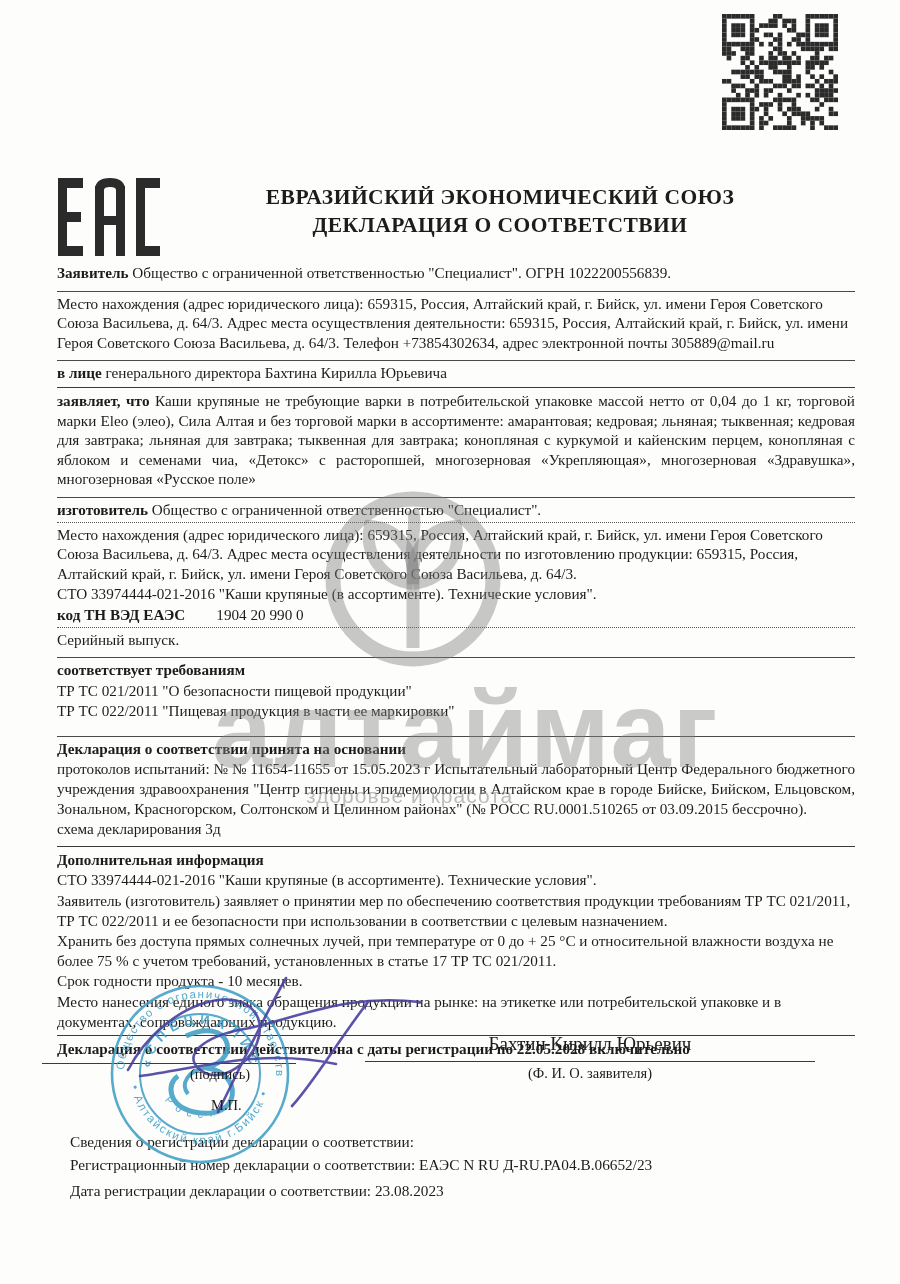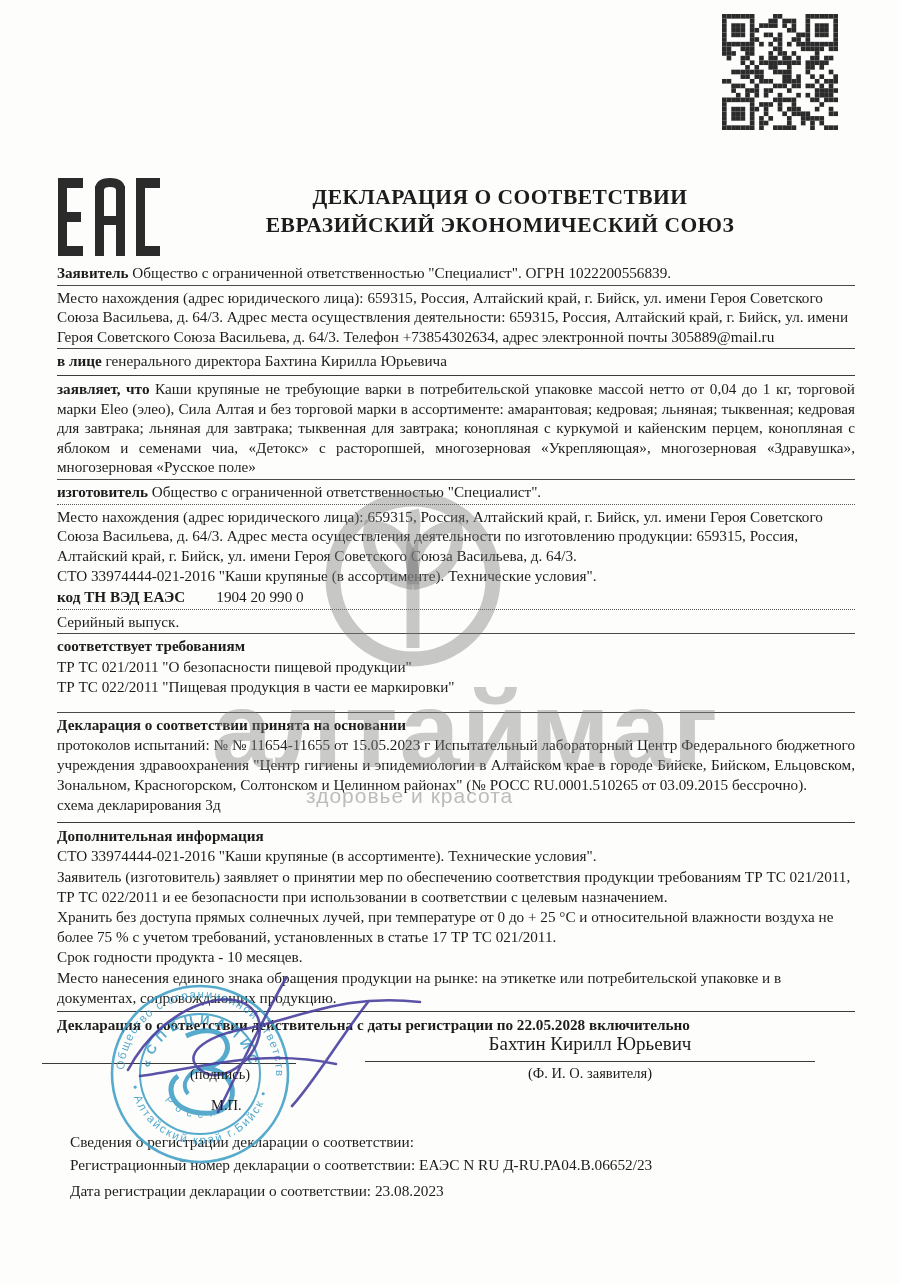--- a/index.html
+++ b/index.html
@@ -20,21 +20,21 @@
     text-align:center;font-weight:bold;font-size:21.5px;line-height:28px;
     letter-spacing:.5px;
   }
   
   .docbody{
     position:absolute;top:263px;left:57px;width:798px;
     font-size:15.2px;line-height:19.6px;
   }
   .para{margin:0;padding:0 0 1px 0;}
   .para b{font-weight:bold;}
-  .b-solid{border-bottom:1px solid #4a4a4a;padding-bottom:2px;margin-bottom:2px;}
+  .b-solid{border-bottom:1px solid #4a4a4a;padding-bottom:8px;margin-bottom:2px;}
   .b-thick{border-bottom:1.6px solid #3a3a3a;padding-bottom:4px;margin-bottom:3px;}
   .b-dotted{border-bottom:1px dotted #555;padding-bottom:2px;margin-bottom:2px;}
   .just{text-align:justify;}
   .padlg{padding-bottom:15px;}
   .padmd{padding-bottom:7px;}
   .code-val{display:inline-block;margin-left:31px;}
   
   .wm{position:absolute;pointer-events:none;z-index:6;}
   .wm-logo{top:488px;left:322px;}
   .wm-word{
@@ -415,22 +415,22 @@
         <rect x="46" y="38" width="12" height="9"></rect>
 
         <rect x="78" y="0" width="9" height="78"></rect>
         <rect x="87" y="0" width="15" height="10"></rect>
         <rect x="87" y="68" width="15" height="10"></rect>
       </g>
     </svg>
   </div>
 
   <div class="titleblock" data-interactable="false">
+    <div data-interactable="false">ЕВРАЗИЙСКИЙ ЭКОНОМИЧЕСКИЙ СОЮЗ</div>
     <div data-interactable="false">ДЕКЛАРАЦИЯ О СООТВЕТСТВИИ</div>
-    <div data-interactable="false">ЕВРАЗИЙСКИЙ ЭКОНОМИЧЕСКИЙ СОЮЗ</div>
   </div>
 
   <div class="docbody" id="doc-body" data-interactable="false">
       <div class="para b-solid" data-interactable="false"><b data-interactable="false">Заявитель</b><span data-interactable="false"> Общество с ограниченной ответственностью "Специалист". ОГРН 1022200556839.</span></div>
       <div class="para b-solid" data-interactable="false"><span data-interactable="false">Место нахождения (адрес юридического лица): 659315, Россия, Алтайский край, г. Бийск, ул. имени Героя Советского Союза Васильева, д. 64/3. Адрес места осуществления деятельности: 659315, Россия, Алтайский край, г. Бийск, ул. имени Героя Советского Союза Васильева, д. 64/3. Телефон +73854302634, адрес электронной почты 305889@mail.ru</span></div>
       <div class="para b-thick" data-interactable="false"><b data-interactable="false">в лице</b><span data-interactable="false"> генерального директора Бахтина Кирилла Юрьевича</span></div>
       <div class="para b-solid just" data-interactable="false"><b data-interactable="false">заявляет, что</b><span data-interactable="false"> Каши крупяные не требующие варки в потребительской упаковке массой нетто от 0,04 до 1 кг, торговой марки Eleo (элео), Сила Алтая и без торговой марки в ассортименте: амарантовая; кедровая; льняная; тыквенная; кедровая для завтрака; льняная для завтрака; тыквенная для завтрака; конопляная с куркумой и кайенским перцем, конопляная с яблоком и семенами чиа, «Детокс» с расторопшей, многозерновая «Укрепляющая», многозерновая «Здравушка», многозерновая «Русское поле»</span></div>
       <div class="para b-dotted" data-interactable="false"><b data-interactable="false">изготовитель</b><span data-interactable="false"> Общество с ограниченной ответственностью "Специалист".</span></div>
       <div class="para" data-interactable="false"><span data-interactable="false"> Место нахождения (адрес юридического лица): 659315, Россия, Алтайский край, г. Бийск, ул. имени Героя Советского Союза Васильева, д. 64/3. Адрес места осуществления деятельности по изготовлению продукции: 659315, Россия, Алтайский край, г. Бийск, ул. имени Героя Советского Союза Васильева, д. 64/3.</span></div>
       <div class="para" data-interactable="false"><span data-interactable="false">СТО 33974444-021-2016  "Каши крупяные (в ассортименте). Технические условия".</span></div>

